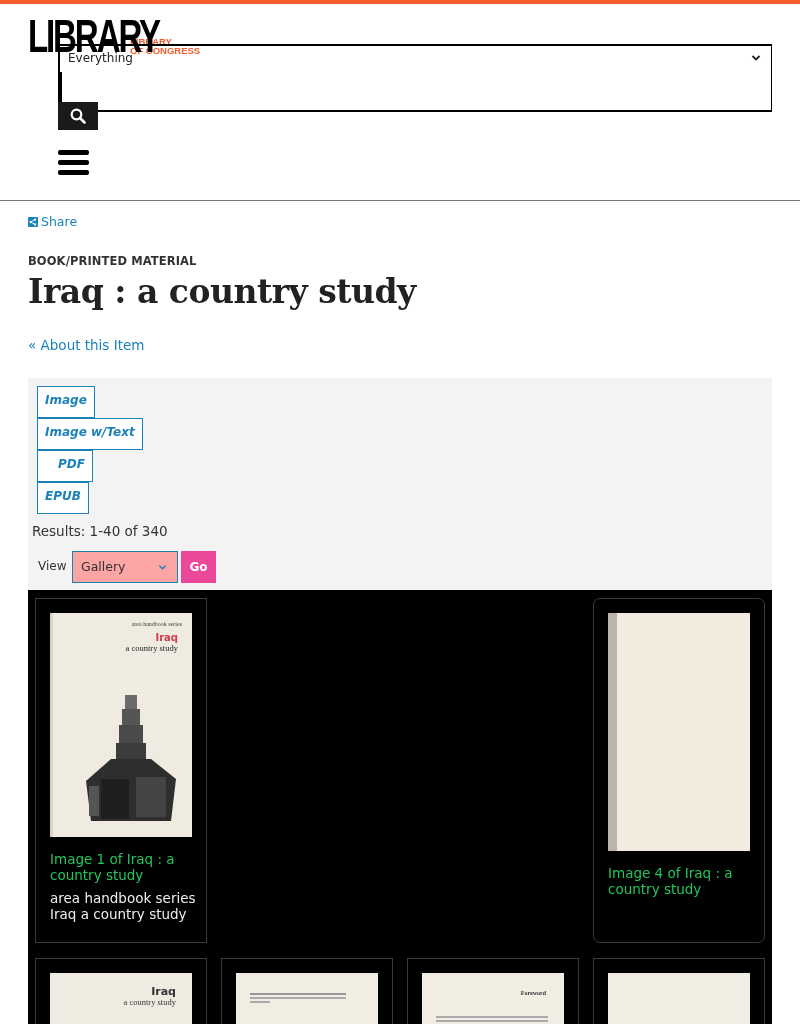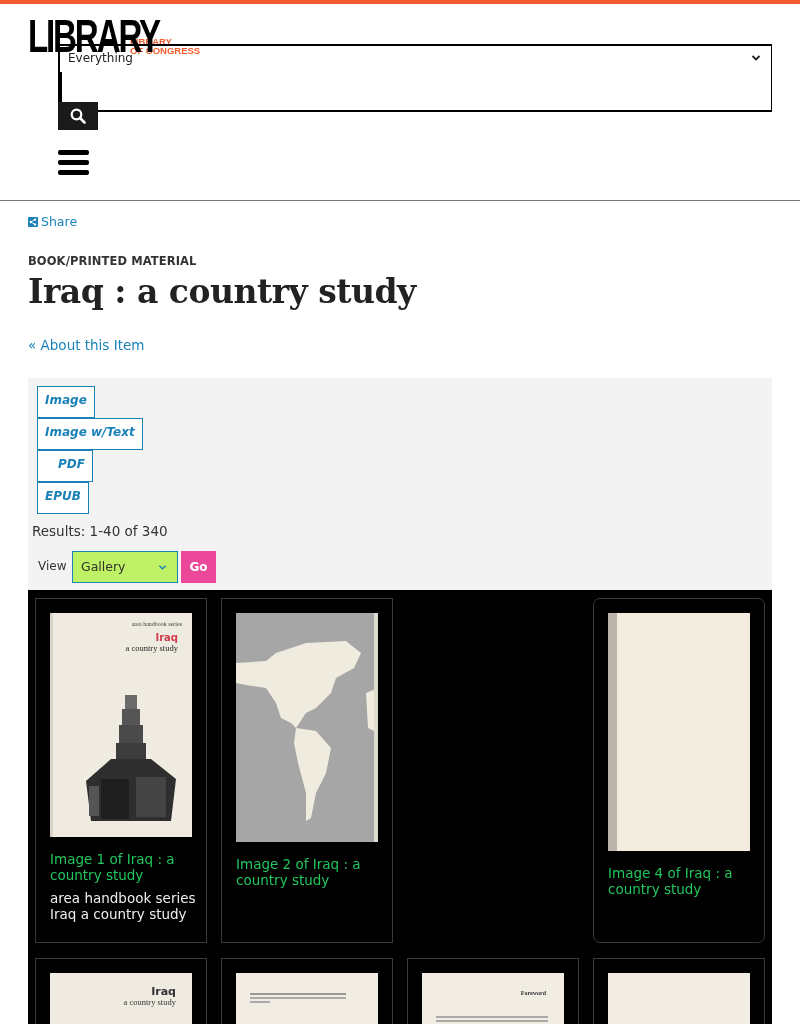--- a/index.html
+++ b/index.html
@@ -25,21 +25,21 @@
   .share .ico { width: 10px; height: 10px; background: #1a82b8; border-radius: 1px; display:inline-flex; align-items:center; justify-content:center; }
 
   .format { position: absolute; left: 28px; top: 254px; font-size: 11.5px; font-weight: 700; color: #333; letter-spacing: 0.1px; }
   .title { position: absolute; left: 28px; top: 272px; font-family: "DejaVu Serif", "Liberation Serif", serif; font-weight: 700; font-size: 33px; color: #222; letter-spacing: -0.5px; }
   .about { position: absolute; left: 28px; top: 337px; font-size: 13.5px; color: #1a82b8; }
 
   .panel { position: absolute; left: 28px; top: 378px; width: 744px; height: 212px; background: #f3f3f3; }
   .fmt-btn { position: absolute; left: 9px; height: 32px; border: 1px solid #1a82b8; background: #fff; color: #1a82b8; font-weight: 700; font-size: 12px; padding: 6px 7px; white-space: nowrap; font-style: italic; }
   .results { position: absolute; left: 4px; top: 145px; font-size: 13.5px; color: #333; }
   .view-label { position: absolute; left: 10px; top: 181px; font-size: 12px; color: #333; }
-  .view-select { position: absolute; left: 44px; top: 173px; width: 106px; height: 32px; border: 1px solid #1a82b8; background: #bef264; font-size: 12.5px; padding: 7px 8px; color: #333; }
+  .view-select { position: absolute; left: 44px; top: 173px; width: 106px; height: 32px; border: 1px solid #1a82b8; background: #fca5a5; font-size: 12.5px; padding: 7px 8px; color: #333; }
   .view-select .chev { position: absolute; right: 10px; top: 11px; }
   .go-btn { position: absolute; left: 153px; top: 173px; width: 35px; height: 32px; background: #ec4899; color: #fff; font-weight: 700; font-size: 12px; display: flex; align-items: center; justify-content: center; }
 
   .gallery { position: absolute; left: 28px; top: 590px; width: 744px; height: 434px; background: #000; }
   .card { position: absolute; width: 172px; height: 345px; border: 1px solid #3a3a3a; }
   .thumb { position: absolute; left: 14px; top: 14px; width: 142px; }
   .card-title { position: absolute; left: 14px; width: 150px; color: #22c55e; font-weight: 400; font-size: 13.5px; line-height: 16px; }
   .card-desc { position: absolute; left: 14px; width: 150px; color: #eee; font-size: 13.5px; line-height: 16px; }
 </style>
 </head>
@@ -126,31 +126,20 @@
         <polygon points="5,90 30,68 70,68 95,88 90,130 10,130" fill="#2e2e2e"></polygon>
         <rect x="20" y="88" width="28" height="40" fill="#1f1f1f"></rect>
         <rect x="55" y="86" width="30" height="40" fill="#444"></rect>
         <rect x="8" y="95" width="10" height="30" fill="#555"></rect>
       </svg>
     </div>
     <div class="card-title" style="top:252px;">Image 1 of Iraq : a country study</div>
     <div class="card-desc" style="top:291px;">area handbook series Iraq a country study</div>
   </div>
 
-  <div class="card" style="left:193px; top:8px;">
-    <div class="thumb" style="height:229px; background:#a6a6a6;">
-      <svg width="142" height="229" viewBox="0 0 142 229">
-        <path d="M0 50 L30 48 L40 40 L70 30 L110 28 L125 40 L118 55 L100 65 L95 80 L80 95 L70 100 L60 115 L55 110 L45 105 L40 90 L30 75 L10 72 L0 70 Z" fill="#efebdf"></path>
-        <path d="M60 115 L80 118 L95 135 L90 160 L80 180 L75 205 L70 208 L70 180 L62 150 L58 130 Z" fill="#efebdf"></path>
-        <path d="M130 80 L142 75 L142 120 L132 115 Z" fill="#efebdf"></path>
-        <rect x="138" y="0" width="4" height="229" fill="#e0dcd0"></rect>
-      </svg>
-    </div>
-    <div class="card-title" style="top:257px;">Image 2 of Iraq : a country study</div>
-  </div>
 
 
   <div class="card" style="left:565px; top:8px;border-radius:7px;">
     <div class="thumb" style="height:238px; background:#f1ecdd; border-left:9px solid #b9b5ab;"></div>
     <div class="card-title" style="top:266px;">Image 4 of Iraq : a country study</div>
   </div>
 
   <div class="card" style="left:7px; top:368px; height:80px;">
     <div class="thumb" style="height:60px; background:#efebe1;">
       <div style="position:absolute; right:16px; top:12px; font-size:11px; font-weight:700; color:#333;">Iraq</div>

